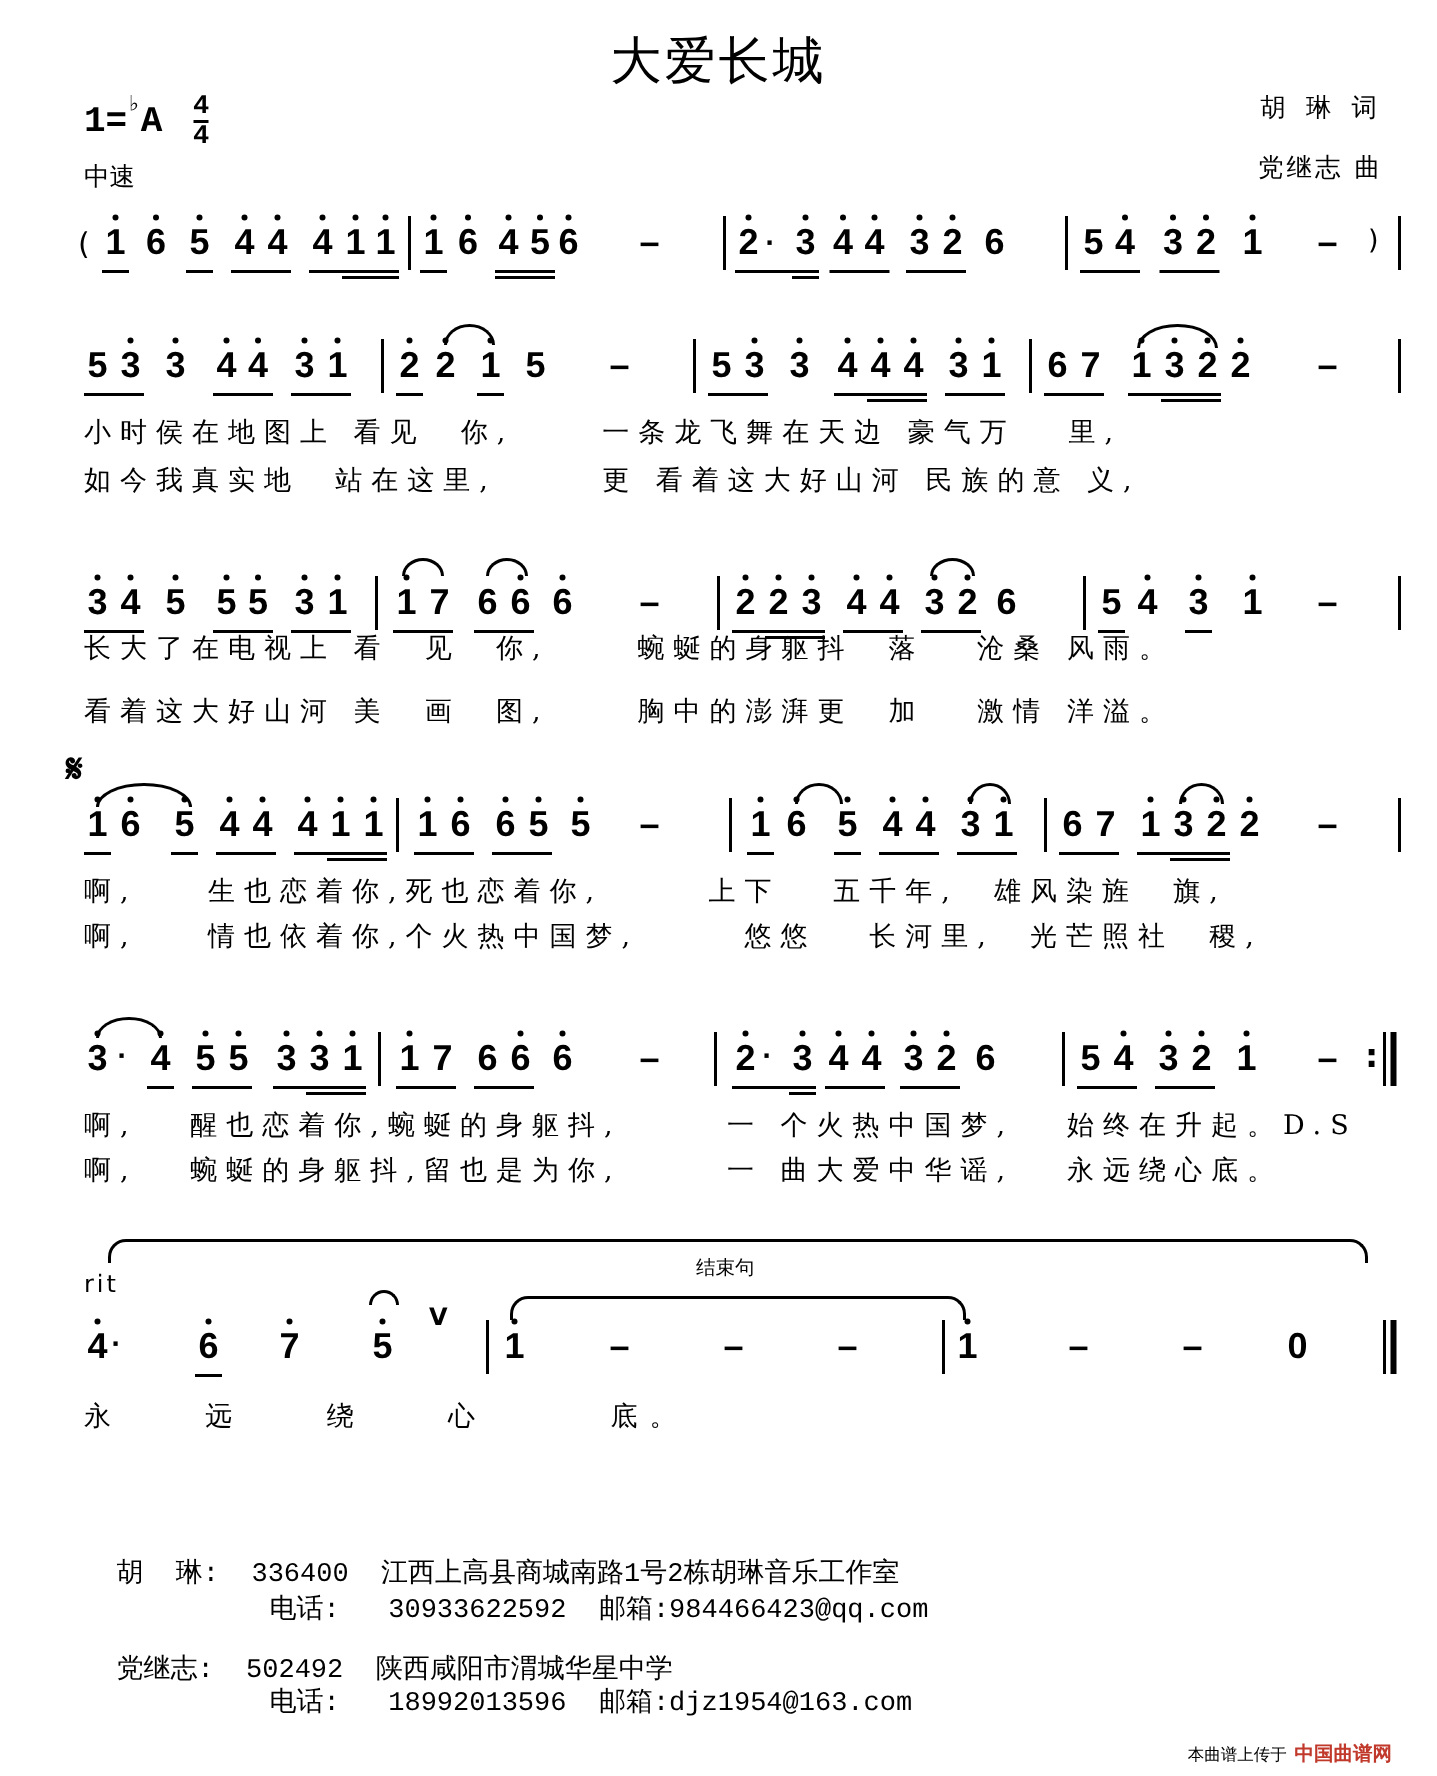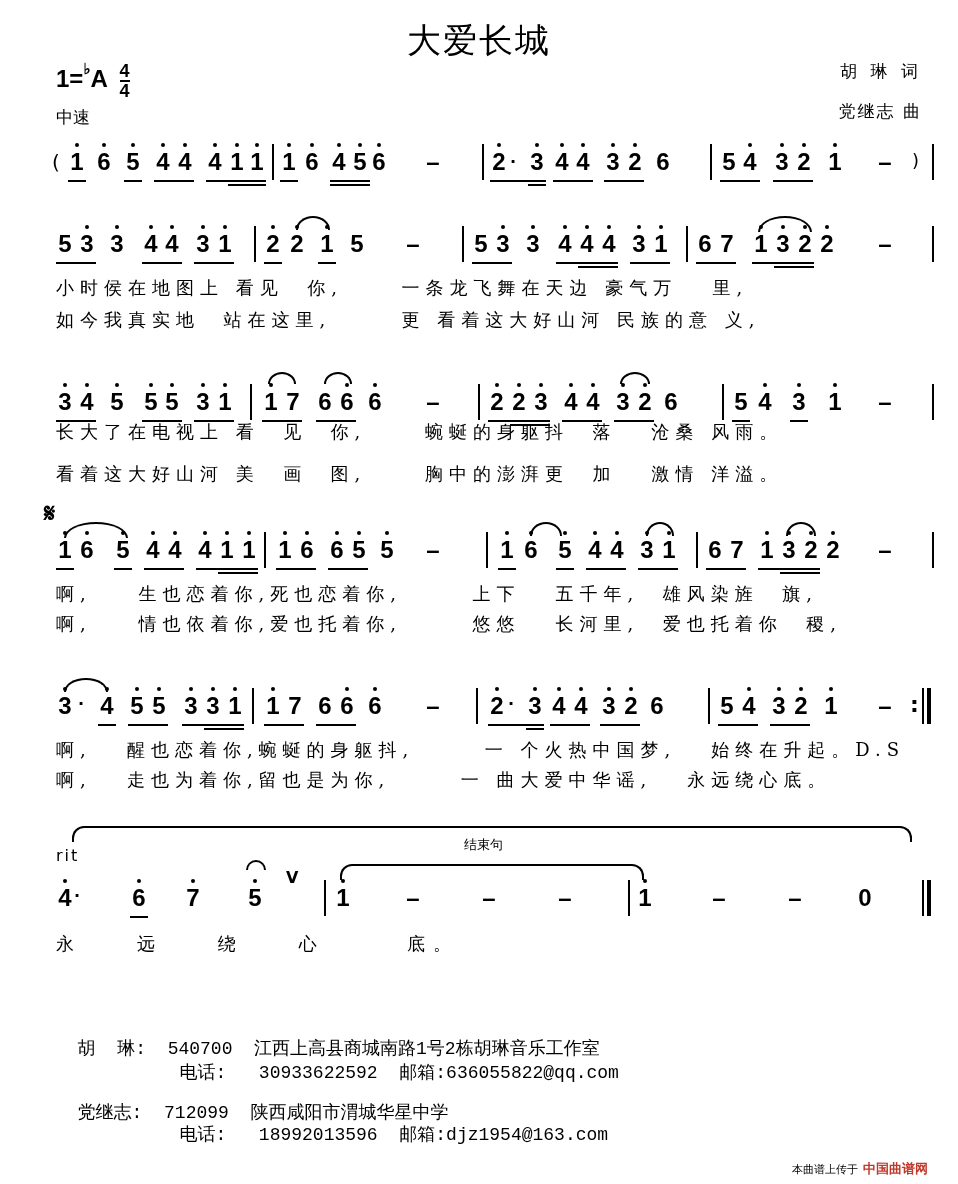--- a/index.html
+++ b/index.html
@@ -1,20 +1,20 @@
 <!DOCTYPE html>
 <html><head>
 <meta charset="utf-8">
 <style>
   html,body{margin:0;padding:0;background:#fff;}
   body{width:958px;height:1184px;position:relative;overflow:hidden;color:#000;
        font-family:"DejaVu Sans",sans-serif;}
   .abs{position:absolute;}
   .title{left:0;width:958px;top:18px;text-align:center;font-family:"DejaVu Serif",serif;font-size:34px;letter-spacing:2px;}
-  .key{left:56px;top:62px;font-family:Liberation Sans, sans-serif;font-weight:bold;font-size:24px;}
+  .key{left:56px;top:62px;font-family:Liberation Mono, monospace;font-weight:bold;font-size:24px;}
   .key .flat{font-size:15px;vertical-align:top;position:relative;top:-2px;}
   .ts{display:inline-block;vertical-align:middle;text-align:center;font-size:18px;line-height:18px;margin-left:6px;}
   .ts span{display:block;}
   .tempo{left:56px;top:106px;font-size:17px;}
   .credit{right:36px;font-size:17px;letter-spacing:4px;}
   .row{position:absolute;left:0;width:958px;height:44px;}
   .n{position:absolute;top:8px;font-family:"Liberation Sans",sans-serif;font-weight:bold;font-size:24px;width:18px;text-align:center;line-height:28px;}
   .n .d{position:absolute;left:50%;width:4px;height:4px;margin-left:-2px;background:#000;border-radius:50%;}
   .n .dt{top:-5px;}
   .ul{position:absolute;height:2px;background:#000;}
@@ -234,21 +234,21 @@
     <div class="n" style="left:780px"><i class="d dt"></i>3</div>
     <div class="n" style="left:802px"><i class="d dt"></i>2</div>
     <div class="ul" style="left:758px;width:62px;top:40px"></div>
     <div class="ul" style="left:780px;width:40px;top:44px"></div>
   <div class="slur" style="left:786px;top:-6px;width:26px;height:12px"></div>
   <div class="n" style="left:824px"><i class="d dt"></i>2</div>
   <div class="n" style="left:876px">–</div>
   <div class="bar" style="left:932px;top:4px"></div>
 </div>
 <div class="lyr" style="top:582px">啊,    生也恋着你,死也恋着你,      上下   五千年,  雄风染旌  旗,</div>
-<div class="lyr" style="top:612px">啊,    情也依着你,爱也托着你,      悠悠   长河里,  爱也托着你  稷,</div>
+<div class="lyr" style="top:612px">啊,    情也依着你,个火热中国梦,      悠悠   长河里,  光芒照社  稷,</div>
 
 <div class="row" style="top:684px">
   <div class="slur" style="left:64px;top:-6px;width:40px;height:12px"></div>
   <div class="n" style="left:56px"><i class="d dt"></i>3</div>
     <span class="abs" style="left:78px;top:10px;font-weight:bold">·</span>
   <div class="n" style="left:98px"><i class="d dt"></i>4</div>
     <div class="ul" style="left:98px;width:18px;top:40px"></div>
   <div class="n" style="left:128px"><i class="d dt"></i>5</div>
     <div class="n" style="left:150px"><i class="d dt"></i>5</div>
     <div class="ul" style="left:128px;width:40px;top:40px"></div>
@@ -286,21 +286,21 @@
   <div class="n" style="left:770px"><i class="d dt"></i>3</div>
     <div class="n" style="left:792px"><i class="d dt"></i>2</div>
     <div class="ul" style="left:770px;width:40px;top:40px"></div>
   <div class="n" style="left:822px"><i class="d dt"></i>1</div>
   <div class="n" style="left:876px">–</div>
   <span class="abs" style="left:910px;top:8px;font-size:22px;font-weight:bold">:</span>
   <div class="bar" style="left:922px;top:4px;width:2px"></div>
     <div class="bar" style="left:927px;top:4px;width:4px"></div>
 </div>
 <div class="lyr" style="top:738px">啊,   醒也恋着你,蜿蜒的身躯抖,      一 个火热中国梦,   始终在升起。D.S</div>
-<div class="lyr" style="top:768px">啊,   走也为着你,留也是为你,      一 曲大爱中华谣,   永远绕心底。</div>
+<div class="lyr" style="top:768px">啊,   蜿蜒的身躯抖,留也是为你,      一 曲大爱中华谣,   永远绕心底。</div>
 
 <div class="abs" style="left:72px;top:826px;width:836px;height:14px;border:2px solid #000;border-bottom:none;border-radius:12px 12px 0 0"></div>
 <div class="abs" style="left:56px;top:846px;font-size:16px;letter-spacing:2px">rit</div>
 <div class="abs" style="left:464px;top:836px;font-size:13px">结束句</div>
 <div class="abs" style="left:340px;top:864px;width:300px;height:14px;border:2px solid #000;border-bottom:none;border-radius:12px 12px 0 0"></div>
 <div class="row" style="top:876px">
   <div class="n" style="left:56px"><i class="d dt"></i>4</div>
     <span class="abs" style="left:74px;top:10px;font-weight:bold">·</span>
   <div class="n" style="left:130px"><i class="d dt"></i>6</div>
     <div class="ul" style="left:130px;width:18px;top:40px"></div>
@@ -317,27 +317,27 @@
   <div class="n" style="left:636px"><i class="d dt"></i>1</div>
   <div class="n" style="left:710px">–</div>
   <div class="n" style="left:786px">–</div>
   <div class="n" style="left:856px">0</div>
   <div class="bar" style="left:922px;top:4px;width:2px"></div>
     <div class="bar" style="left:927px;top:4px;width:4px"></div>
 </div>
 <div class="lyr" style="top:932px;letter-spacing:8px">永    远    绕    心      底。</div>
 
 <div class="abs footer" style="left:56px;top:1016px">
-  <span>胡  琳:</span>  <span>540700</span>  <span>江西上高县商城南路1号2栋胡琳音乐工作室</span>
+  <span>胡  琳:</span>  <span>336400</span>  <span>江西上高县商城南路1号2栋胡琳音乐工作室</span>
 </div>
 <div class="abs footer" style="left:158px;top:1040px">
-  <span>电话:</span>   <span>30933622592</span>  <span>邮箱:</span><span>636055822@qq.com</span>
+  <span>电话:</span>   <span>30933622592</span>  <span>邮箱:</span><span>984466423@qq.com</span>
 </div>
 <div class="abs footer" style="left:56px;top:1080px">
-  <span>党继志:</span>  <span>712099</span>  <span>陕西咸阳市渭城华星中学</span>
+  <span>党继志:</span>  <span>502492</span>  <span>陕西咸阳市渭城华星中学</span>
 </div>
 <div class="abs footer" style="left:158px;top:1102px">
   <span>电话:</span>   <span>18992013596</span>  <span>邮箱:</span><span>djz1954@163.com</span>
 </div>
 
 <div class="abs" style="right:30px;top:1158px">
   <span class="upl">本曲谱上传于</span>
   <span class="logo">中国曲谱网</span>
 </div>
 

